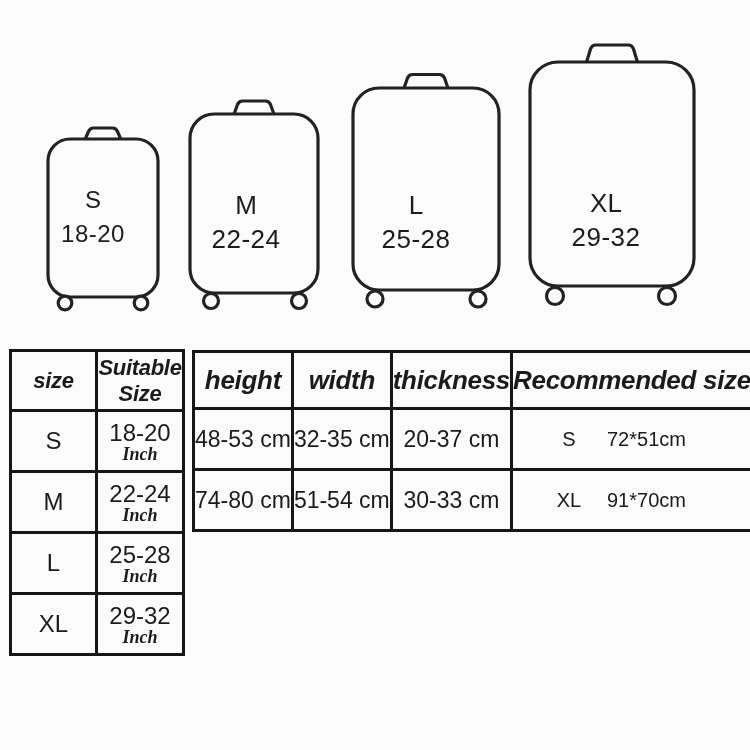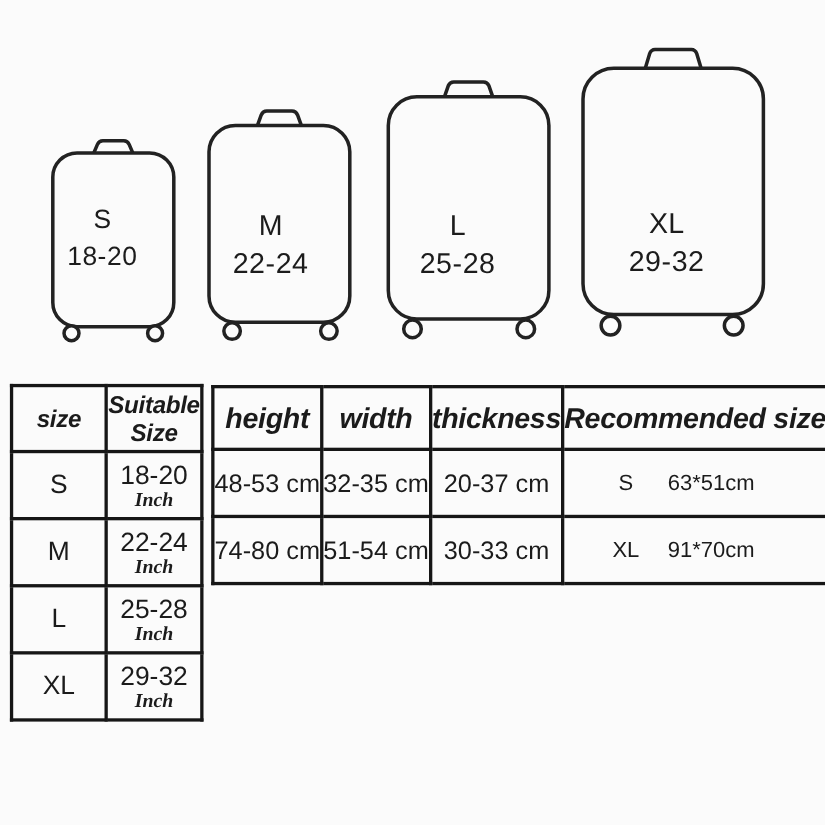--- a/index.html
+++ b/index.html
@@ -160,21 +160,21 @@
       <td class="ct hd">thickness</td>
       <td class="cr hd">Recommended size</td>
     </tr>
     <tr class="drow">
       <td class="ch val">48-53 cm</td>
       <td class="cw val">32-35 cm</td>
       <td class="ct val">20-37 cm</td>
       <td class="cr">
         <div class="rec-cell">
           <span class="rec-size">S</span>
-          <span class="rec-dim">63*51cm</span>
+          <span class="rec-dim">72*51cm</span>
         </div>
       </td>
     </tr>
     <tr class="drow">
       <td class="ch val">74-80 cm</td>
       <td class="cw val">51-54 cm</td>
       <td class="ct val">30-33 cm</td>
       <td class="cr">
         <div class="rec-cell">
           <span class="rec-size">XL</span>

